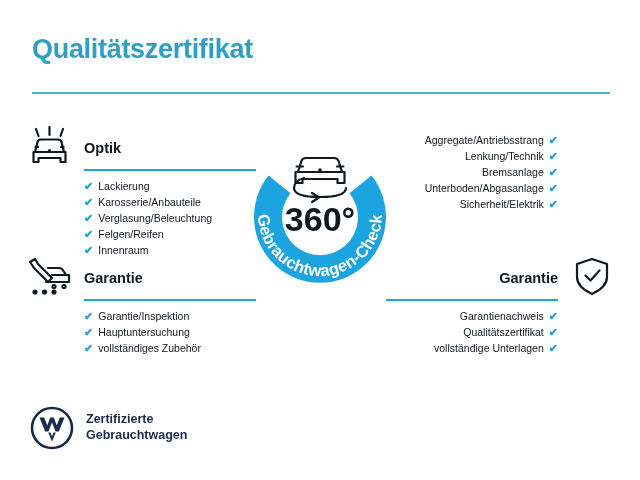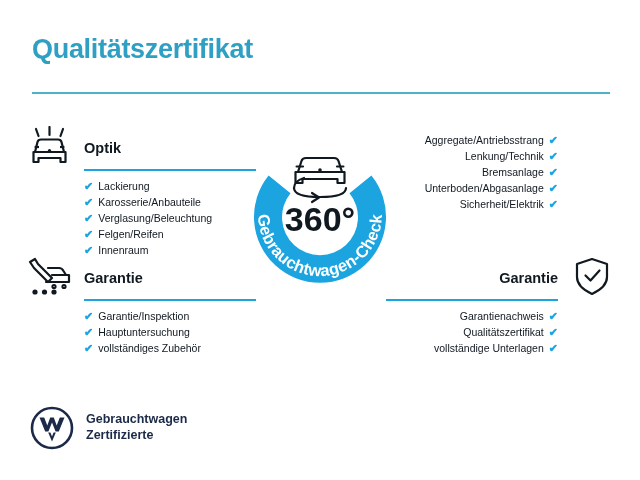--- a/index.html
+++ b/index.html
@@ -321,18 +321,18 @@
     <span class="vw-mark">
       <svg viewBox="0 0 44 44" width="44" height="44">
         <circle cx="22" cy="22" r="20" fill="none" stroke="#1b2a48" stroke-width="2.6"></circle>
         <g fill="#1b2a48">
           <polygon points="9.5,11.5 14.2,11.5 17.3,19.5 20.2,11.5 23.8,11.5 26.7,19.5 29.8,11.5 34.5,11.5 28.8,25.5 25.6,25.5 22,16.6 18.4,25.5 15.2,25.5"></polygon>
           <polygon points="18.2,26.4 22,35.5 25.8,26.4 23.6,26.4 22,30.4 20.4,26.4"></polygon>
         </g>
       </svg>
     </span>
     <span class="footer-text">
+      <div>Zertifizierte</div>
       <div>Gebrauchtwagen</div>
-      <div>Zertifizierte</div>
     </span>
   </div>
 
 </div>
 
 </body></html>

